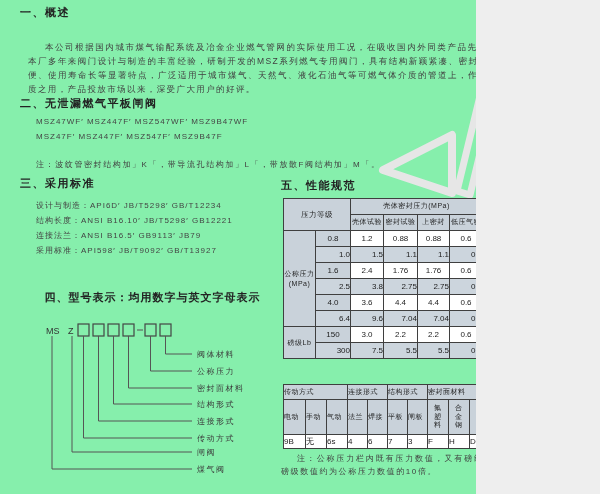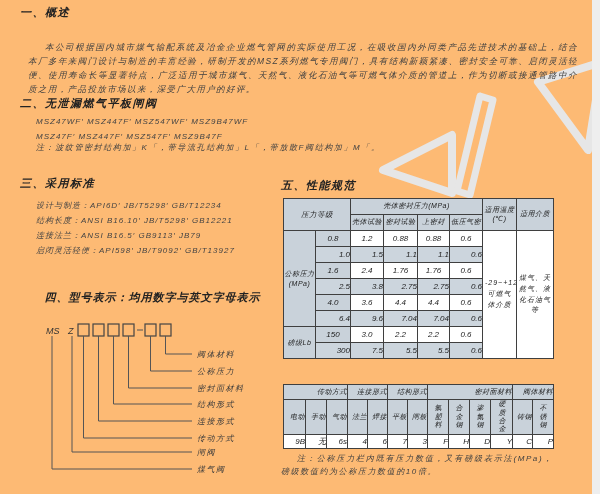--- a/index.html
+++ b/index.html
@@ -1,20 +1,19 @@
 <!DOCTYPE html>
 <html><head>
 <meta charset="utf-8">
 <style>
   html,body{margin:0;padding:0;background:#eee;}
   #page{
-    position:relative;width:592px;height:494px;background:#fdba74;
+    position:relative;width:476px;height:494px;background:#86efac;
     font-family:"Liberation Sans","DejaVu Sans",sans-serif;color:#3b3b3b;
     overflow:hidden;
-    font-style:italic;
   }
   #watermark{position:absolute;left:0;top:0;z-index:0;}
   .layer{position:absolute;z-index:1;}
   .h{font-weight:bold;font-size:11px;color:#222;letter-spacing:1.5px;white-space:nowrap;}
   .body-text{font-size:8.5px;line-height:14px;letter-spacing:1.4px;text-align:justify;color:#414141;}
   .indent{text-indent:2em;}
   .mono-line{font-size:8px;letter-spacing:1px;color:#444;white-space:nowrap;}
   .std-line{font-size:8px;letter-spacing:1px;color:#444;white-space:nowrap;line-height:15px;}
   .note-line{font-size:8px;letter-spacing:1.6px;color:#414141;line-height:13px;}
 
@@ -24,21 +23,21 @@
   .perf th,.perf td{border:1px solid #3f3f3f;text-align:center;padding:0;height:15px;overflow:hidden;}
   .perf th{background:#c9d2da;font-weight:normal;font-size:7px;letter-spacing:0.5px;line-height:1.25;}
   .perf td{background:#ffffff;}
   .perf tr.alt td{background:#ccd5dd;text-align:right;}
   .perf td.pn{background:#c9d2da;}
   .perf td.tall{background:#ffffff;font-size:7px;line-height:1.55;padding:0 2px;letter-spacing:1px;}
   .perf th.grp{font-size:7px;line-height:1.3;}
 
   
   .codes{width:270px;font-size:7px;color:#1d1d1d;}
-  .codes th,.codes td{border:1px solid #3f3f3f;text-align:right;padding:0;overflow:hidden;margin-left:45px;}
+  .codes th,.codes td{border:1px solid #3f3f3f;text-align:left;padding:0;overflow:hidden;margin-left:45px;}
   .codes th{background:#c9d2da;font-weight:normal;letter-spacing:0.5px;}
   .codes tr.grow th{height:14px;}
   .codes tr.srow th{height:34px;line-height:1.2;}
   .codes tr.srow th.v{padding:0 6px;}
   .codes tr.crow td{height:13px;background:#fff;font-size:8px;}
 
   
   .diag text{font-size:8px;fill:#3b3b3b;letter-spacing:1.5px;}
   .diag text.code{font-size:9px;letter-spacing:0;fill:#333;}
   .diag rect{fill:none;stroke:#444;stroke-width:1.2;}
@@ -57,30 +56,30 @@
 
   <div class="layer" style="left:20px;top:5px;width:560px;">
     <div class="h">一、概述</div>
     <div class="body-text indent" style="margin:20px 0 0 8px;width:550px;">本公司根据国内城市煤气输配系统及冶金企业燃气管网的实际使用工况，在吸收国内外同类产品先进技术的基础上，结合本厂多年来阀门设计与制造的丰富经验，研制开发的MSZ系列燃气专用阀门，具有结构新颖紧凑、密封安全可靠、启闭灵活轻便、使用寿命长等显著特点，广泛适用于城市煤气、天然气、液化石油气等可燃气体介质的管道上，作为切断或接通管路中介质之用，产品投放市场以来，深受广大用户的好评。</div>
   </div>
 
   <div class="layer" style="left:20px;top:96px;width:560px;">
     <div class="h">二、无泄漏燃气平板闸阀</div>
     <div class="mono-line" style="margin:6px 0 0 16px;">MSZ47WF′ MSZ447F′ MSZ547WF′ MSZ9B47WF</div>
     <div class="mono-line" style="margin:6px 0 0 16px;">MSZ47F′ MSZ447F′ MSZ547F′ MSZ9B47F</div>
-    <div class="note-line" style="margin:0 0 0 16px;white-space:nowrap;">注：波纹管密封结构加」K「，带导流孔结构加」L「，带放散F阀结构加」M「。</div>
+    <div class="note-line" style="margin:17px 0 0 16px;white-space:nowrap;">注：波纹管密封结构加」K「，带导流孔结构加」L「，带放散F阀结构加」M「。</div>
   </div>
 
   <div class="layer" style="left:20px;top:176px;width:260px;">
     <div class="h">三、采用标准</div>
     <div style="margin:7px 0 0 16px;">
       <div class="std-line">设计与制造：API6D′ JB/T5298′ GB/T12234</div>
       <div class="std-line">结构长度：ANSI B16.10′ JB/T5298′ GB12221</div>
       <div class="std-line">连接法兰：ANSI B16.5′ GB9113′ JB79</div>
-      <div class="std-line">启闭灵活轻便：API598′ JB/T9092′ GB/T13927</div>
+      <div class="std-line">采用标准：API598′ JB/T9092′ GB/T13927</div>
     </div>
   </div>
 
   <div class="layer" style="left:20px;top:290px;width:265px;text-align:center;">
     <div class="h" style="letter-spacing:1px;">四、型号表示：均用数字与英文字母表示</div>
     <svg class="diag" width="250" height="180" viewBox="0 0 250 180" style="margin:3px 0 0 8px;">
 
       <text class="code" x="14" y="26">MS</text>
       <text class="code" x="36" y="26">Z</text>
       <rect x="46" y="16" width="11" height="12"></rect>

